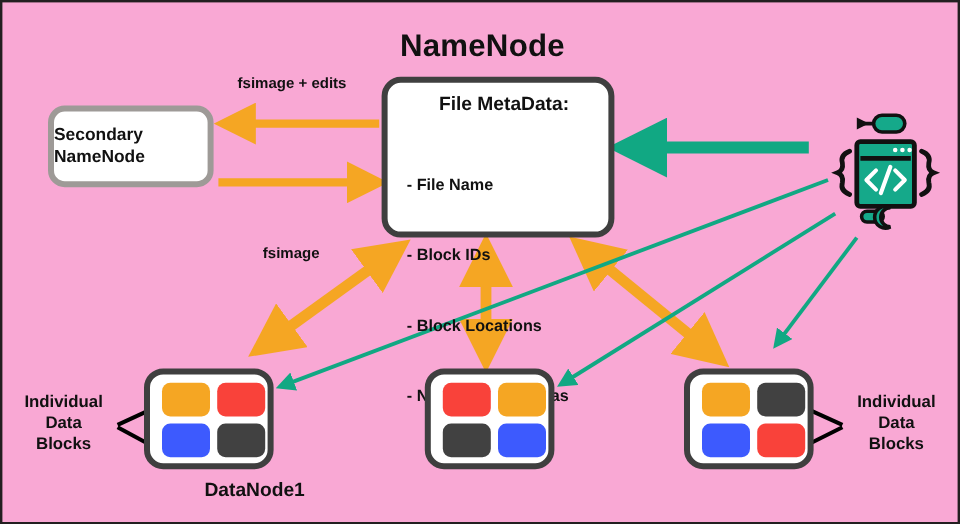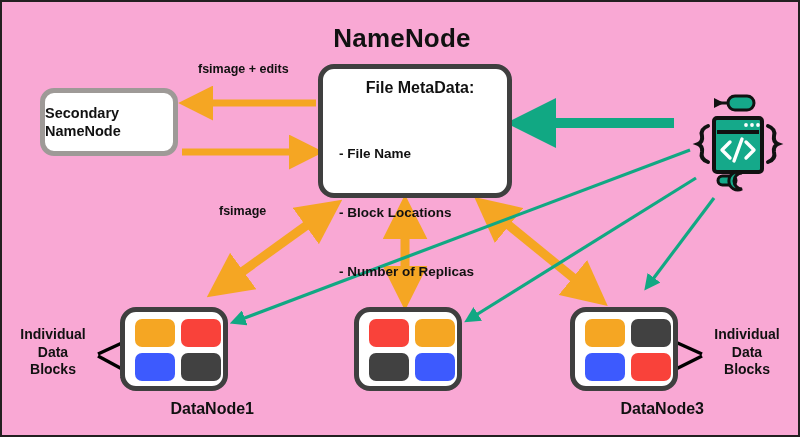--- a/index.html
+++ b/index.html
@@ -108,20 +108,21 @@
     <line x1="700" y1="352" x2="660" y2="334" stroke="#000" stroke-width="3.4" marker-end="url(#ah-black)"></line>
     <line x1="700" y1="354" x2="660" y2="374" stroke="#000" stroke-width="3.4" marker-end="url(#ah-black)"></line>
   </svg>
 
   <div class="lbl" id="nn-title">NameNode</div>
 
   <div id="nn-box">
     <div class="lbl" id="nn-head">File MetaData:</div>
     <div class="lbl" id="nn-list">
       <div>- File Name</div>
+      <div>- Block IDs</div>
       <div>- Block Locations</div>
       <div>- Number of Replicas</div>
     </div>
   </div>
 
   <div id="snn-box">
     <span>Secondary
 NameNode</span>
   </div>
 
@@ -175,21 +176,20 @@
   </div>
 
   <div class="dn" id="dn3">
     <div class="dn-grid">
       <div class="blk" style="background:#F5A623"></div>
       <div class="blk" style="background:#414141"></div>
       <div class="blk" style="background:#3D5AFE"></div>
       <div class="blk" style="background:#F9423A"></div>
     </div>
   </div>
-  <div class="lbl dn-name" id="dn3-name">DataNode3</div>
 
   <div class="lbl" id="ann-left">Individual
 Data
 Blocks</div>
   <div class="lbl" id="ann-right">Individual
 Data
 Blocks</div>
 
 </div>
 

